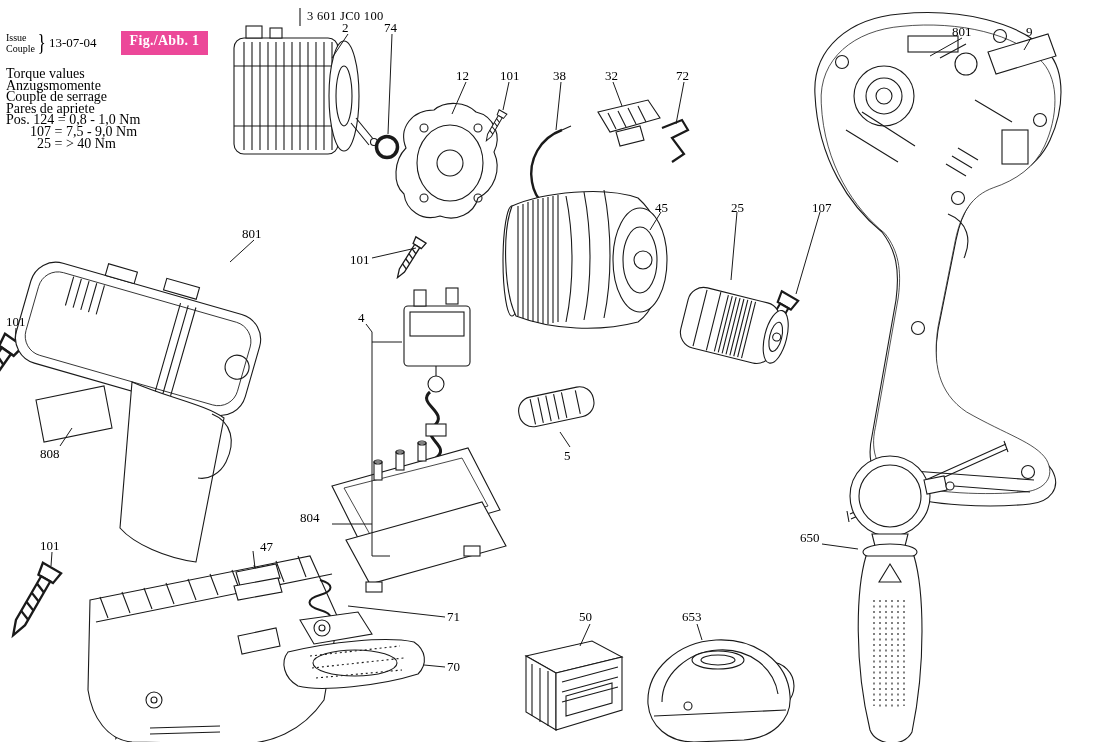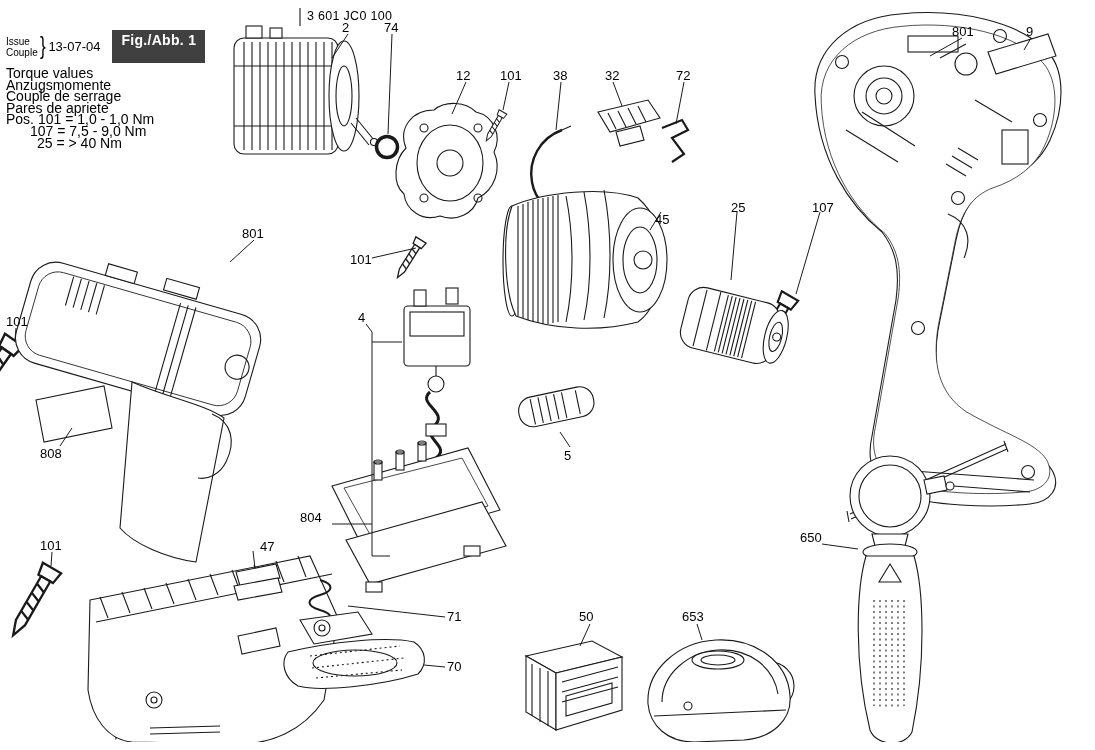--- a/index.html
+++ b/index.html
@@ -1,26 +1,26 @@
 <!DOCTYPE html>
 <html><head>
 <meta charset="utf-8">
 <style>
   html,body{margin:0;padding:0;background:#fff;}
   .canvas{position:relative;width:1095px;height:742px;background:#fff;overflow:hidden;
-          font-family:Liberation Sans, sans-serif;color:#000;}
+          font-family:Liberation Serif, serif;color:#000;}
   .canvas svg{position:absolute;left:0;top:0;}
   .abs{position:absolute;}
   .part-number{left:307px;top:9px;font-size:12.5px;letter-spacing:.3px;}
   .issue-block{left:6px;top:30px;display:flex;align-items:center;}
   .issue-labels{font-size:10px;line-height:11px;}
   .brace{font-size:23px;font-weight:300;margin:0 1px 0 1px;transform:scaleX(.75);}
   .date{font-size:13px;margin-left:1px;}
-  .fig-box{background:#404040;color:#fff;font-weight:bold;font-size:14px;
-           padding:2px 9px 15px;margin-left:12px;letter-spacing:.3px;}
+  .fig-box{background:#ec4899;color:#fff;font-weight:bold;font-size:14px;
+           padding:2px 9px 6px;margin-left:24px;letter-spacing:.3px;}
   .torque-block{left:6px;top:68px;font-size:14px;line-height:11.6px;}
   .torque-block .ind1{padding-left:24px;}
   .torque-block .ind2{padding-left:31px;}
   .footer-block{left:930px;top:698px;font-size:10.5px;line-height:12px;}
   .part-label{position:absolute;font-size:13px;}
 </style>
 </head>
 <body>
 
 <div class="canvas">
@@ -294,36 +294,36 @@
     <div class="brace">}</div>
     <div class="date">13-07-04</div>
     <div class="fig-box">Fig./Abb. 1</div>
   </div>
 
   <div class="abs torque-block">
     <div>Torque values</div>
     <div>Anzugsmomente</div>
     <div>Couple de serrage</div>
     <div>Pares de apriete</div>
-    <div>Pos. 101 = 1,0 - 1,0 Nm</div>
+    <div>Pos. 124 = 0,8 - 1,0 Nm</div>
     <div class="ind1">107 = 7,5 - 9,0 Nm</div>
     <div class="ind2">25 = &gt; 40 Nm</div>
   </div>
 
 
   <div class="part-label" style="left:342px;top:20px;">2</div>
   <div class="part-label" style="left:384px;top:20px;">74</div>
   <div class="part-label" style="left:456px;top:68px;">12</div>
   <div class="part-label" style="left:500px;top:68px;">101</div>
   <div class="part-label" style="left:553px;top:68px;">38</div>
   <div class="part-label" style="left:605px;top:68px;">32</div>
   <div class="part-label" style="left:676px;top:68px;">72</div>
   <div class="part-label" style="left:952px;top:24px;">801</div>
   <div class="part-label" style="left:1026px;top:24px;">9</div>
-  <div class="part-label" style="left:655px;top:200px;margin-top:12px;">45</div>
+  <div class="part-label" style="left:655px;top:200px;">45</div>
   <div class="part-label" style="left:731px;top:200px;">25</div>
   <div class="part-label" style="left:812px;top:200px;">107</div>
   <div class="part-label" style="left:242px;top:226px;">801</div>
   <div class="part-label" style="left:350px;top:252px;">101</div>
   <div class="part-label" style="left:6px;top:314px;">101</div>
   <div class="part-label" style="left:358px;top:310px;">4</div>
   <div class="part-label" style="left:40px;top:446px;">808</div>
   <div class="part-label" style="left:564px;top:448px;">5</div>
   <div class="part-label" style="left:300px;top:510px;">804</div>
   <div class="part-label" style="left:40px;top:538px;">101</div>

